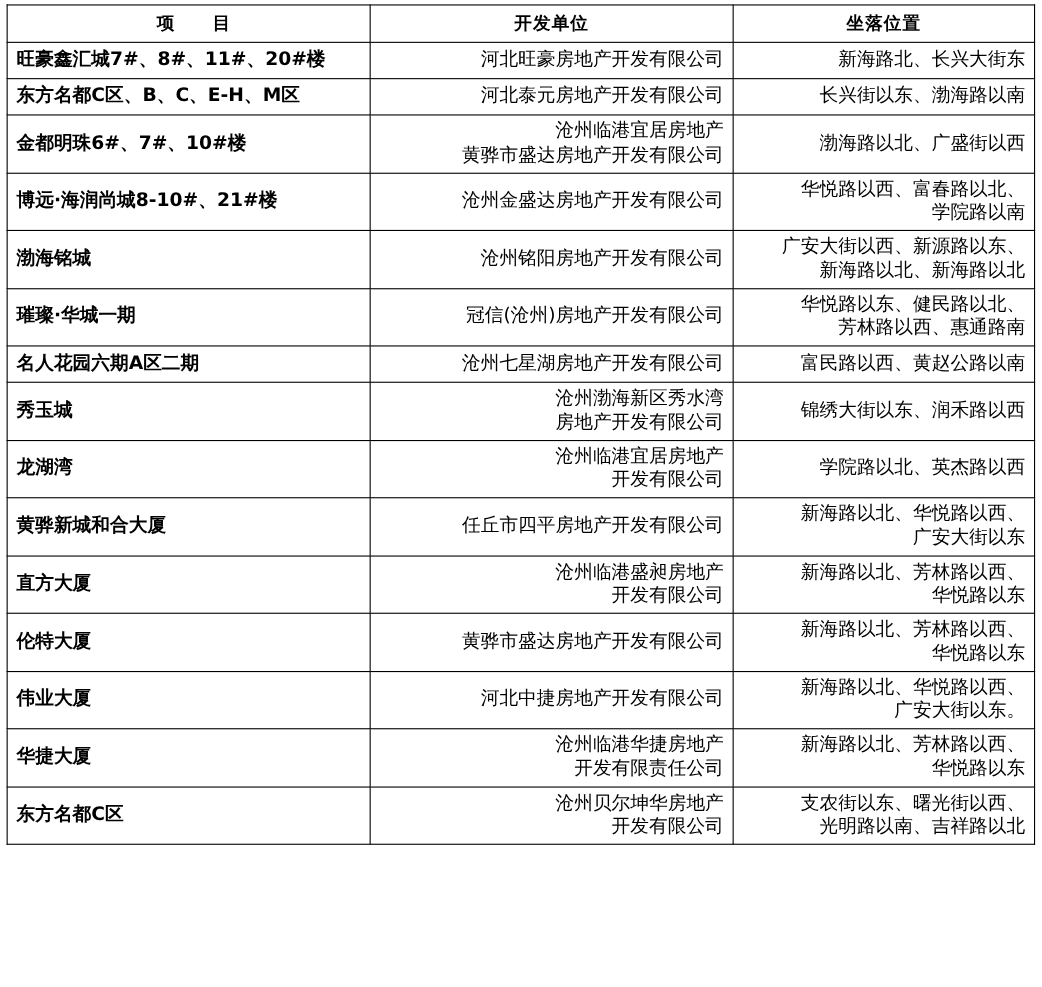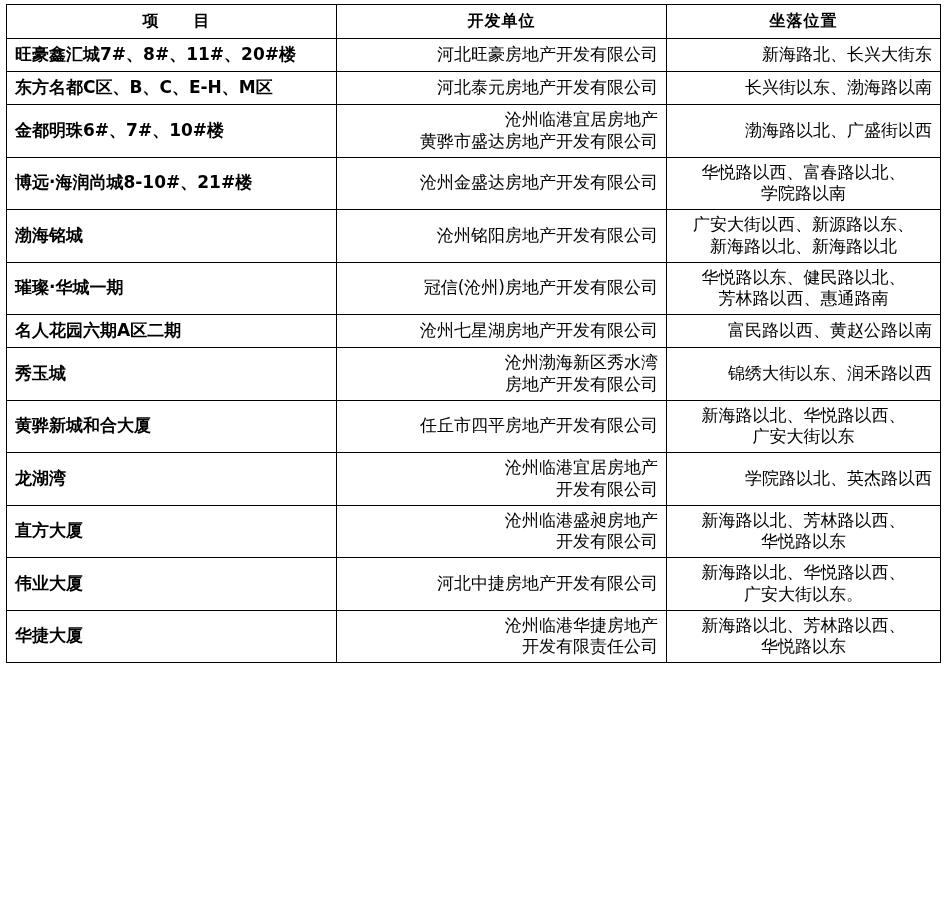--- a/index.html
+++ b/index.html
@@ -48,21 +48,21 @@
   td.cell-name {
     text-align: left;
     font-weight: bold;
     font-size: 14.5px;
   }
   td.cell-dev {
     text-align: right;
     font-size: 14.5px;
   }
   td.cell-loc {
-    text-align: center;
+    text-align: right;
     font-size: 14px;
   }
   td.cell-loc.center { text-align: right; }
   .ln { display: block; }
   .row-h1 { height: 33px; }
   .row-h2 { height: 52px; }
 </style>
 </head>
 <body>
 
@@ -169,57 +169,69 @@
           <td class="cell-dev">
             <span class="ln">沧州渤海新区秀水湾</span>
             <span class="ln">房地产开发有限公司</span>
           </td>
           <td class="cell-loc center">
             <span class="ln">锦绣大街以东、润禾路以西</span>
           </td>
         </tr>
         <tr class="row-h2">
           <td class="cell-name">
+            <span class="ln">龙湖湾</span>
+          </td>
+          <td class="cell-dev">
+            <span class="ln">沧州临港宜居房地产</span>
+            <span class="ln">开发有限公司</span>
+          </td>
+          <td class="cell-loc center">
+            <span class="ln">学院路以北、英杰路以西</span>
+          </td>
+        </tr>
+        <tr class="row-h2">
+          <td class="cell-name">
             <span class="ln">黄骅新城和合大厦</span>
           </td>
           <td class="cell-dev">
             <span class="ln">任丘市四平房地产开发有限公司</span>
           </td>
           <td class="cell-loc">
             <span class="ln">新海路以北、华悦路以西、</span>
             <span class="ln">广安大街以东</span>
           </td>
         </tr>
         <tr class="row-h2">
           <td class="cell-name">
-            <span class="ln">龙湖湾</span>
-          </td>
-          <td class="cell-dev">
-            <span class="ln">沧州临港宜居房地产</span>
-            <span class="ln">开发有限公司</span>
-          </td>
-          <td class="cell-loc center">
-            <span class="ln">学院路以北、英杰路以西</span>
-          </td>
-        </tr>
-        <tr class="row-h2">
-          <td class="cell-name">
             <span class="ln">直方大厦</span>
           </td>
           <td class="cell-dev">
             <span class="ln">沧州临港盛昶房地产</span>
             <span class="ln">开发有限公司</span>
           </td>
           <td class="cell-loc">
             <span class="ln">新海路以北、芳林路以西、</span>
             <span class="ln">华悦路以东</span>
           </td>
         </tr>
         <tr class="row-h2">
           <td class="cell-name">
+            <span class="ln">伦特大厦</span>
+          </td>
+          <td class="cell-dev">
+            <span class="ln">黄骅市盛达房地产开发有限公司</span>
+          </td>
+          <td class="cell-loc">
+            <span class="ln">新海路以北、芳林路以西、</span>
+            <span class="ln">华悦路以东</span>
+          </td>
+        </tr>
+        <tr class="row-h2">
+          <td class="cell-name">
             <span class="ln">伟业大厦</span>
           </td>
           <td class="cell-dev">
             <span class="ln">河北中捷房地产开发有限公司</span>
           </td>
           <td class="cell-loc">
             <span class="ln">新海路以北、华悦路以西、</span>
             <span class="ln">广安大街以东。</span>
           </td>
         </tr>
@@ -227,17 +239,30 @@
           <td class="cell-name">
             <span class="ln">华捷大厦</span>
           </td>
           <td class="cell-dev">
             <span class="ln">沧州临港华捷房地产</span>
             <span class="ln">开发有限责任公司</span>
           </td>
           <td class="cell-loc">
             <span class="ln">新海路以北、芳林路以西、</span>
             <span class="ln">华悦路以东</span>
+          </td>
+        </tr>
+        <tr class="row-h2">
+          <td class="cell-name">
+            <span class="ln">东方名都C区</span>
+          </td>
+          <td class="cell-dev">
+            <span class="ln">沧州贝尔坤华房地产</span>
+            <span class="ln">开发有限公司</span>
+          </td>
+          <td class="cell-loc">
+            <span class="ln">支农街以东、曙光街以西、</span>
+            <span class="ln">光明路以南、吉祥路以北</span>
           </td>
         </tr>
       </tbody>
   </table>
 </div>
 
 </body></html>

